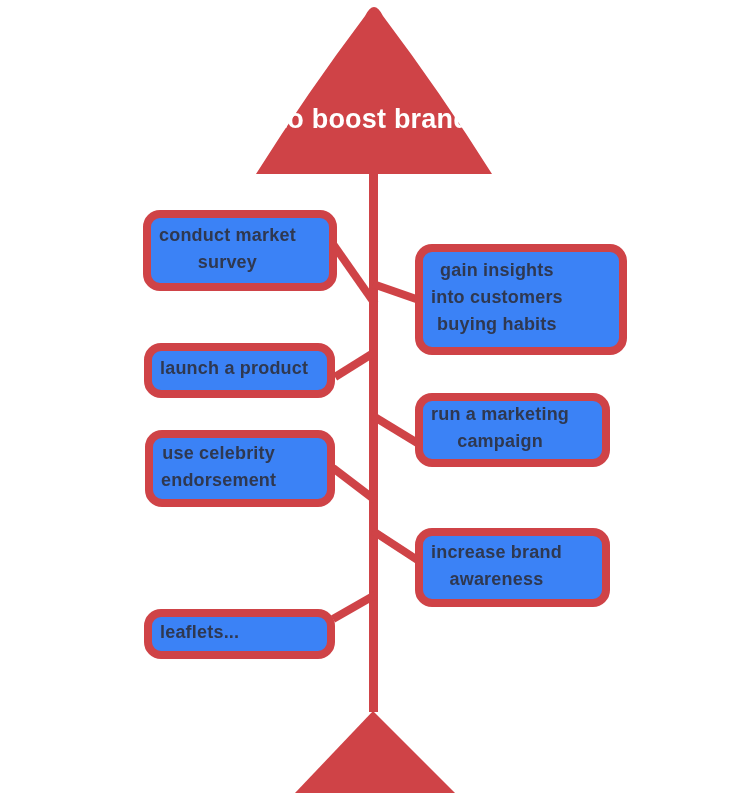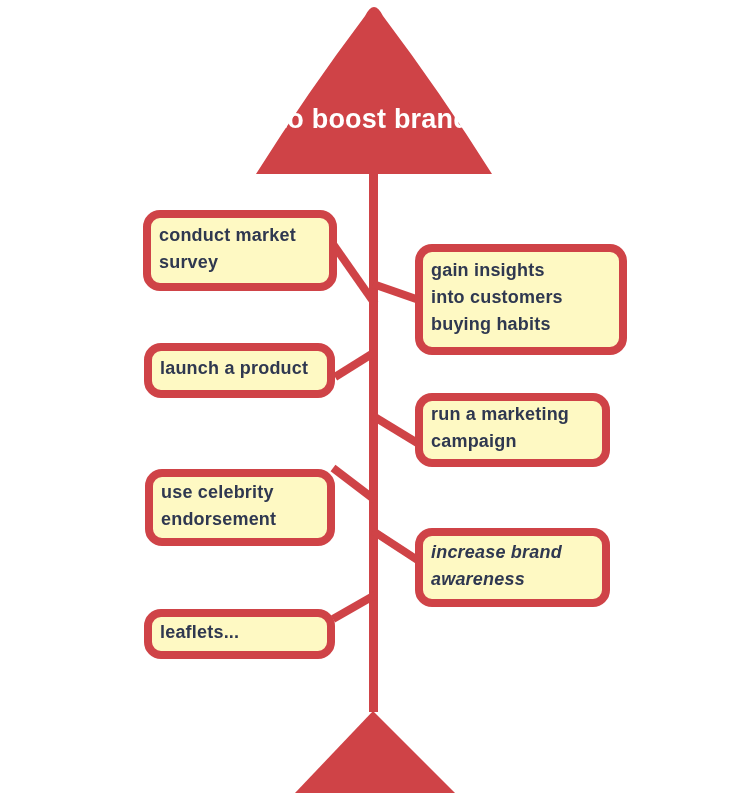--- a/index.html
+++ b/index.html
@@ -32,42 +32,43 @@
     font-size: 27px;
     font-weight: bold;
     letter-spacing: 0.2px;
     white-space: nowrap;
   }
   .cause-box {
     position: absolute;
     box-sizing: border-box;
     border: 8px solid var(--accent, #cf4347);
     border-radius: 17px;
-    background: #fef9c3;
+    background: #3b82f6;
     display: flex;
     align-items: center;
     padding: 0 6px 4px 8px;
+    text-align: center;
   }
   .cause-box .label {
     color: var(--navy, #2f3850);
     font-size: 18px;
     font-weight: bold;
     line-height: 27px;
     letter-spacing: 0.2px;
     white-space: pre-line;
   }
   
   #box-l1 { left: 143px; top: 210px; width: 194px; height: 81px; }
   #box-l2 { left: 144px; top: 343px; width: 191px; height: 55px; }
-  #box-l3 { left: 145px; top: 469px; width: 190px; height: 77px; }
+  #box-l3 { left: 145px; top: 430px; width: 190px; height: 77px; }
   #box-l4 { left: 144px; top: 585px; width: 191px; height: 50px; margin-top: 24px; }
   
   #box-r1 { left: 415px; top: 244px; width: 212px; height: 111px; }
   #box-r2 { left: 415px; top: 393px; width: 195px; height: 74px; }
-  #box-r3 { left: 415px; top: 528px; width: 195px; height: 79px; font-style: italic; }
+  #box-r3 { left: 415px; top: 528px; width: 195px; height: 79px; }
 </style>
 </head>
 <body>
 
 <div id="canvas">
 
   <svg id="skeleton-svg" viewBox="0 0 752 793" xmlns="http://www.w3.org/2000/svg">
 
     <path class="accent-fill" d="M 365 16 Q 374 -2 383 16 Q 441 93 492 174 L 256 174 Q 307 93 365 16 Z" fill="#cf4347"></path>
 

